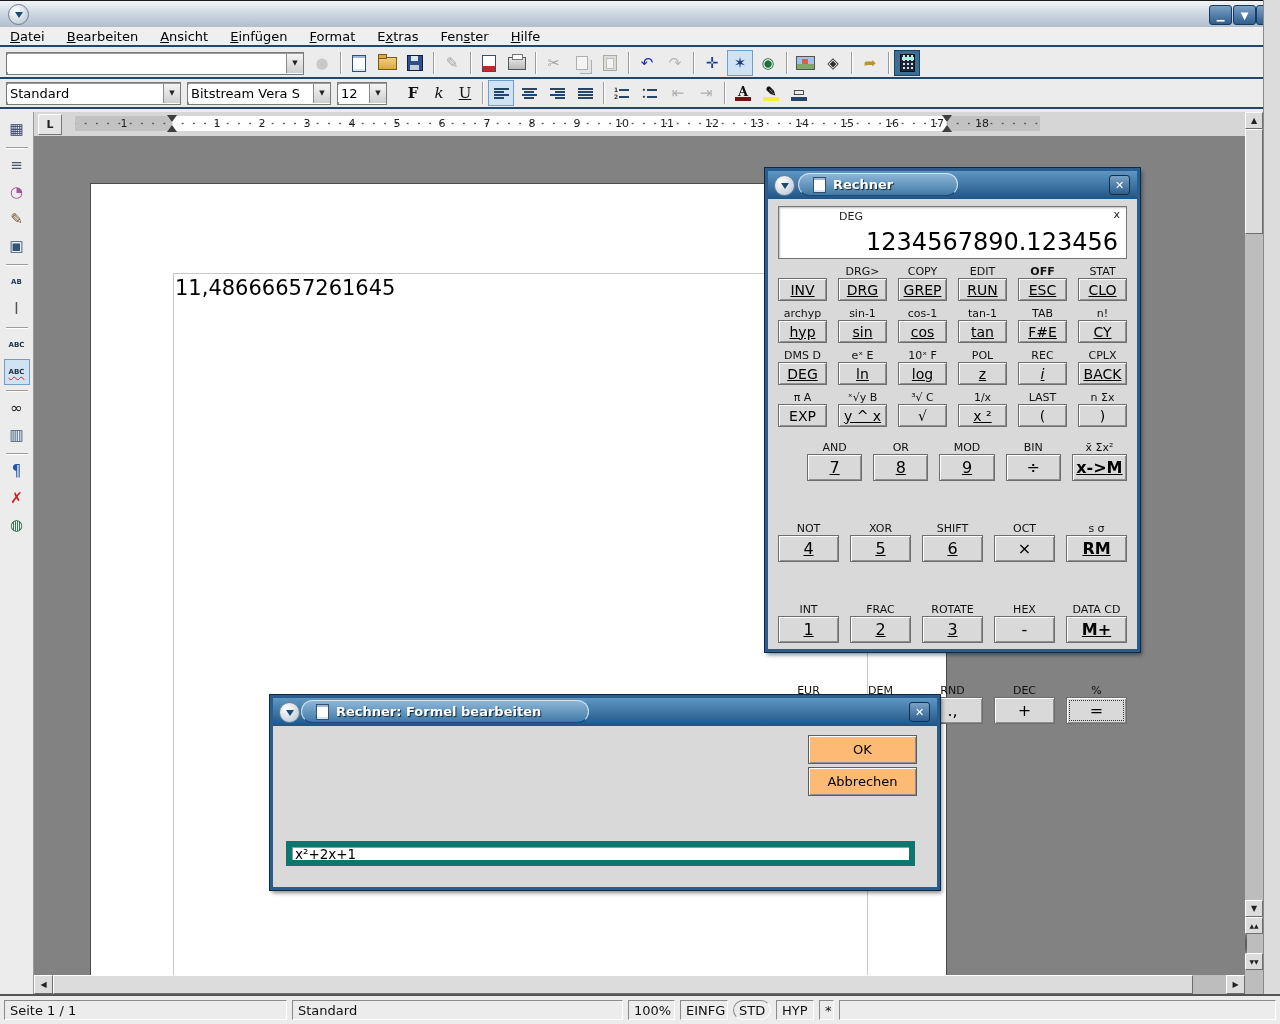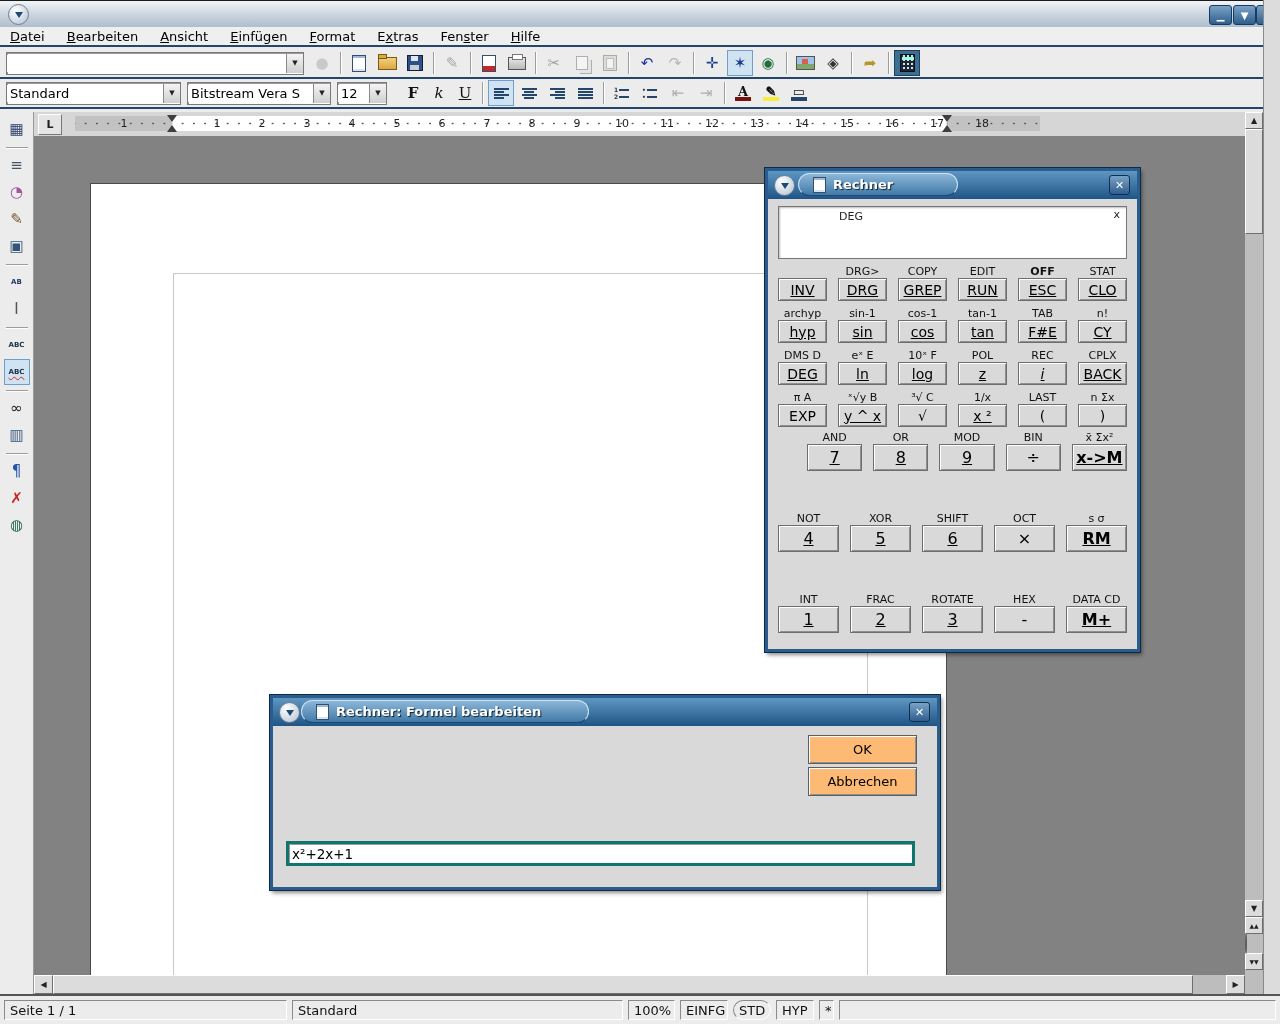--- a/index.html
+++ b/index.html
@@ -140,21 +140,21 @@
   
   #calc{left:765px;top:168px;width:375px;height:484px;box-sizing:border-box;}
   #calcbody{position:relative;padding:7px 10px 0 10px;}
   #display{position:relative;height:51px;background:#fff;border:1px solid #777;box-shadow:inset 1px 1px 2px #bbb;}
   #disp-mode{position:absolute;left:60px;top:3px;font-size:11px;color:#222;}
   #disp-x{position:absolute;right:6px;top:1px;font-size:11px;color:#222;}
   #disp-value{position:absolute;right:8px;bottom:2px;font-size:24px;color:#000;white-space:nowrap;}
   .crow{display:grid;gap:0 11px;margin-top:6px;}
   .crow.t{grid-template-columns:repeat(6,1fr);}
   .crow.b{grid-template-columns:repeat(5,1fr);margin-top:41px;}
-  .crow.gap{margin-top:4px;padding-left:29px;}
+  .crow.gap{margin-top:14px;padding-left:29px;}
   .ccell{display:flex;flex-direction:column;}
   .clab{height:13px;font-size:11px;color:#111;text-align:center;white-space:nowrap;}
   .clab.bold{font-weight:bold;}
   .cbtn{height:23px;background:#d9d9d9;border:1px solid #6e6e6e;
     box-shadow:inset 1px 1px 0 #fff,inset -1px -1px 0 #8f8f8f;
     display:flex;align-items:center;justify-content:center;font-size:14px;color:#000;
     text-decoration:underline;box-sizing:border-box;}
   .crow.b .cbtn{height:27px;font-size:16px;}
   .cbtn.nou{text-decoration:none;}
   .cbtn.op{font-size:18px;}
@@ -163,21 +163,21 @@
   .cbtn.eq{outline:1px dotted #333;outline-offset:-4px;}
   
   #dlg{left:270px;top:695px;width:670px;height:195px;box-sizing:border-box;}
   #dlgbody{position:relative;height:160px;background:#d9d9d9;}
   #dlg-msg{position:absolute;left:14px;top:9px;width:520px;font-size:13.5px;line-height:17px;color:#000;white-space:pre-line;}
   .dbtn{position:absolute;left:535px;width:107px;height:27px;background:#fdba74;border:1px solid #5e5e5e;
     box-shadow:inset 1px 1px 0 #fff,inset -1px -1px 0 #8f8f8f;font-size:13px;color:#000;
     display:flex;align-items:center;justify-content:center;}
   #dlg-ok{top:9px;}
   #dlg-cancel{top:41px;}
-  #dlg-input{position:absolute;left:13px;top:115px;width:629px;height:25px;border:3px solid #0f766e;
+  #dlg-input{position:absolute;left:13px;top:115px;width:629px;height:25px;border:6px solid #0f766e;
     box-shadow:inset 1px 1px 0 #999;font-size:13.5px;font-family:inherit;padding:2px 3px;box-sizing:border-box;background:#fff;}
 </style>
 </head>
 <body>
 
 <div id="screen">
 
   <div id="titlebar">
     <span class="roundbtn" id="title-menu-button">
         <i></i>
@@ -417,20 +417,21 @@
         </span>
         <span class="tbtn">
           <i class="gl" style="color: rgb(34, 102, 68);">◍</i>
         </span>
       </span>
     </div>
 
   <div id="canvas">
     <div id="page">
       <div id="textbound"></div>
+      <div id="doctext">11,48666657261645</div>
     </div>
   </div>
 
   <div id="hscroll">
     <span class="sbtn" style="position:absolute;left:0;top:0;width:19px;height:19px;">◀</span>
     <span id="hthumb"></span>
     <span class="sbtn" style="position:absolute;right:0;top:0;width:19px;height:19px;">▶</span>
   </div>
   <div id="vscroll">
     <span class="sbtn vbtn" style="position:absolute;left:0;top:0;">▲</span>
@@ -465,20 +466,21 @@
       <span class="ftab" style="left:30px;width:160px;">
         <i class="sh-doc" style="width:11px;height:14px;"></i>
         <span class="ttext">Rechner</span>
       </span>
       <span class="fclose" style="right:7px;">✕</span>
     </div>
     <div id="calcbody">
       <div id="display">
         <span id="disp-mode">DEG</span>
         <span id="disp-x">x</span>
+        <span id="disp-value">1234567890.123456</span>
       </div>
       <div id="calcgrid">
           <div class="crow t">
             <div class="ccell">
               <div class="clab"></div>
               <div class="cbtn">INV</div>
             </div>
             <div class="ccell">
               <div class="clab">DRG&gt;</div>
               <div class="cbtn">DRG</div>
@@ -635,20 +637,42 @@
               <div class="clab">ROTATE</div>
               <div class="cbtn">3</div>
             </div>
             <div class="ccell">
               <div class="clab">HEX</div>
               <div class="cbtn nou op">-</div>
             </div>
             <div class="ccell">
               <div class="clab">DATA CD</div>
               <div class="cbtn mem">M+</div>
+            </div>
+          </div>
+          <div class="crow b">
+            <div class="ccell">
+              <div class="clab">EUR</div>
+              <div class="cbtn">0</div>
+            </div>
+            <div class="ccell">
+              <div class="clab">DEM</div>
+              <div class="cbtn nou">+/_</div>
+            </div>
+            <div class="ccell">
+              <div class="clab">RND</div>
+              <div class="cbtn nou">.,</div>
+            </div>
+            <div class="ccell">
+              <div class="clab">DEC</div>
+              <div class="cbtn nou op">+</div>
+            </div>
+            <div class="ccell">
+              <div class="clab">%</div>
+              <div class="cbtn nou eq">=</div>
             </div>
           </div>
         </div>
     </div>
   </div>
 
   <div class="fwin" id="dlg">
     <div class="ftitle">
       <span class="roundbtn" style="left:6px;top:4px;">
           <i></i>

